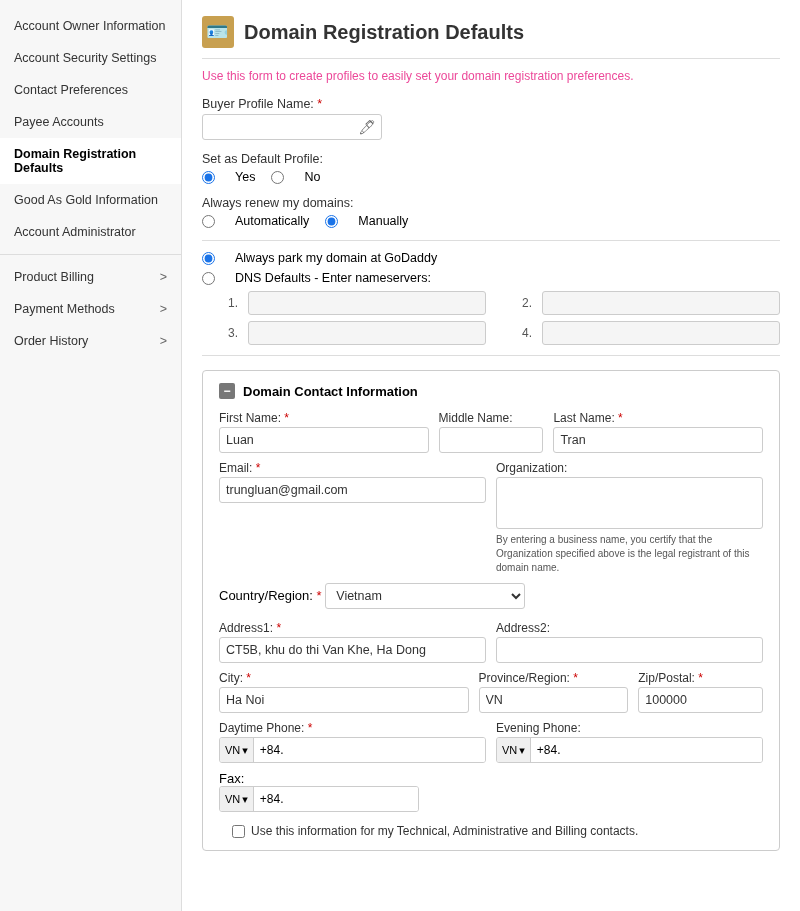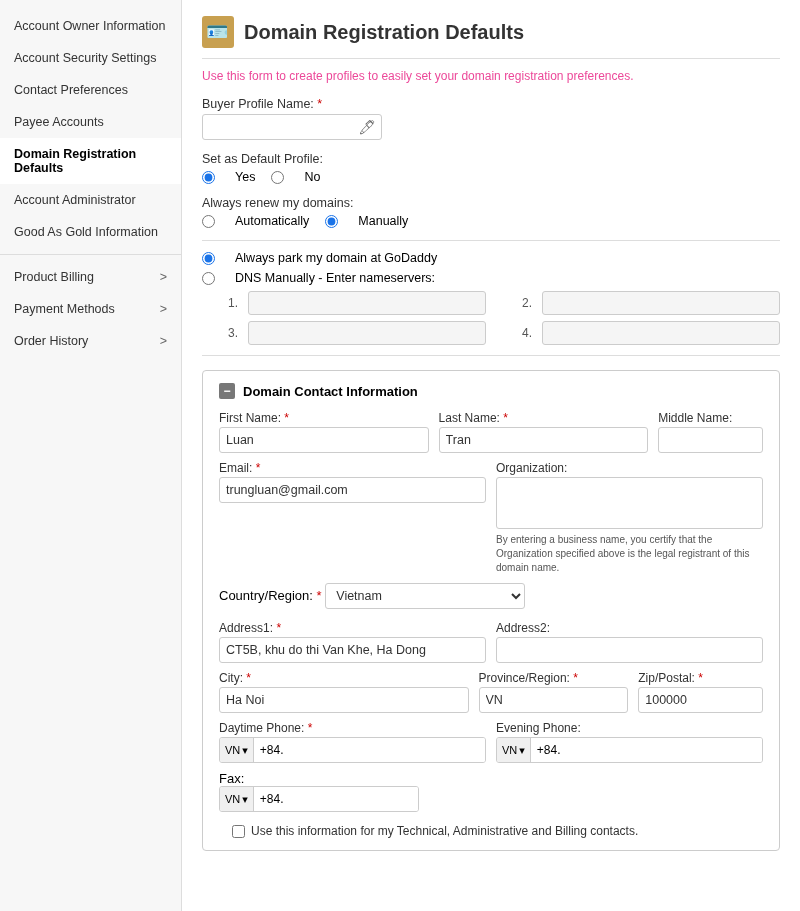--- a/index.html
+++ b/index.html
@@ -189,24 +189,24 @@
   <div class="sidebar-item">
     <span>Contact Preferences</span>
   </div>
   <div class="sidebar-item">
     <span>Payee Accounts</span>
   </div>
   <div class="sidebar-item active">
     <span>Domain Registration Defaults</span>
   </div>
   <div class="sidebar-item">
+    <span>Good As Gold Information</span>
+  </div>
+  <div class="sidebar-item">
     <span>Account Administrator</span>
-  </div>
-  <div class="sidebar-item">
-    <span>Good As Gold Information</span>
   </div>
   <div class="sidebar-divider"></div>
   <div class="sidebar-item">
     <span>Product Billing</span>
     <span class="sidebar-item-arrow">&gt;</span>
   </div>
   <div class="sidebar-item">
     <span>Payment Methods</span>
     <span class="sidebar-item-arrow">&gt;</span>
   </div>
@@ -266,21 +266,21 @@
 
   <div class="divider"></div>
 
   <div class="dns-section">
     <label class="radio-label" style="margin-bottom:6px;">
       <input type="radio" name="park_dns" checked="" style="">
       <span>Always park my domain at GoDaddy</span>
     </label>
     <label class="radio-label" style="margin-bottom:6px;">
       <input type="radio" name="park_dns" style="">
-      <span>DNS Manually - Enter nameservers:</span>
+      <span>DNS Defaults - Enter nameservers:</span>
     </label>
 
     <div style="margin-left: 20px;">
       <div class="dns-row">
         <span class="dns-label">1.</span>
         <input type="text" class="dns-input" style="flex: 1 1 0%;">
         <span class="dns-label" style="margin-left:20px;">2.</span>
         <input type="text" class="dns-input" style="flex: 1 1 0%;">
       </div>
       <div class="dns-row">
@@ -301,30 +301,30 @@
     </div>
 
     <div class="form-row">
       <div class="form-group" style="flex:2">
         <label>
           <span>First Name:</span>
           <span class="required">*</span>
         </label>
         <input type="text" class="form-input form-input-wide" value="Luan" style="">
       </div>
-      <div class="form-group" style="flex:2">
-        <label>
-          <span>Last Name:</span>
-          <span class="required">*</span>
-        </label>
-        <input type="text" class="form-input form-input-wide" value="Tran" style="">
-      </div>
       <div class="form-group" style="flex:1">
         <label>Middle Name:</label>
         <input type="text" class="form-input form-input-wide" style="">
+      </div>
+      <div class="form-group" style="flex:2">
+        <label>
+          <span>Last Name:</span>
+          <span class="required">*</span>
+        </label>
+        <input type="text" class="form-input form-input-wide" value="Tran" style="">
       </div>
     </div>
 
     <div class="form-row">
       <div class="form-group" style="flex:1">
         <label>
           <span>Email:</span>
           <span class="required">*</span>
         </label>
         <input type="email" class="form-input form-input-wide" value="trungluan@gmail.com" style="">

